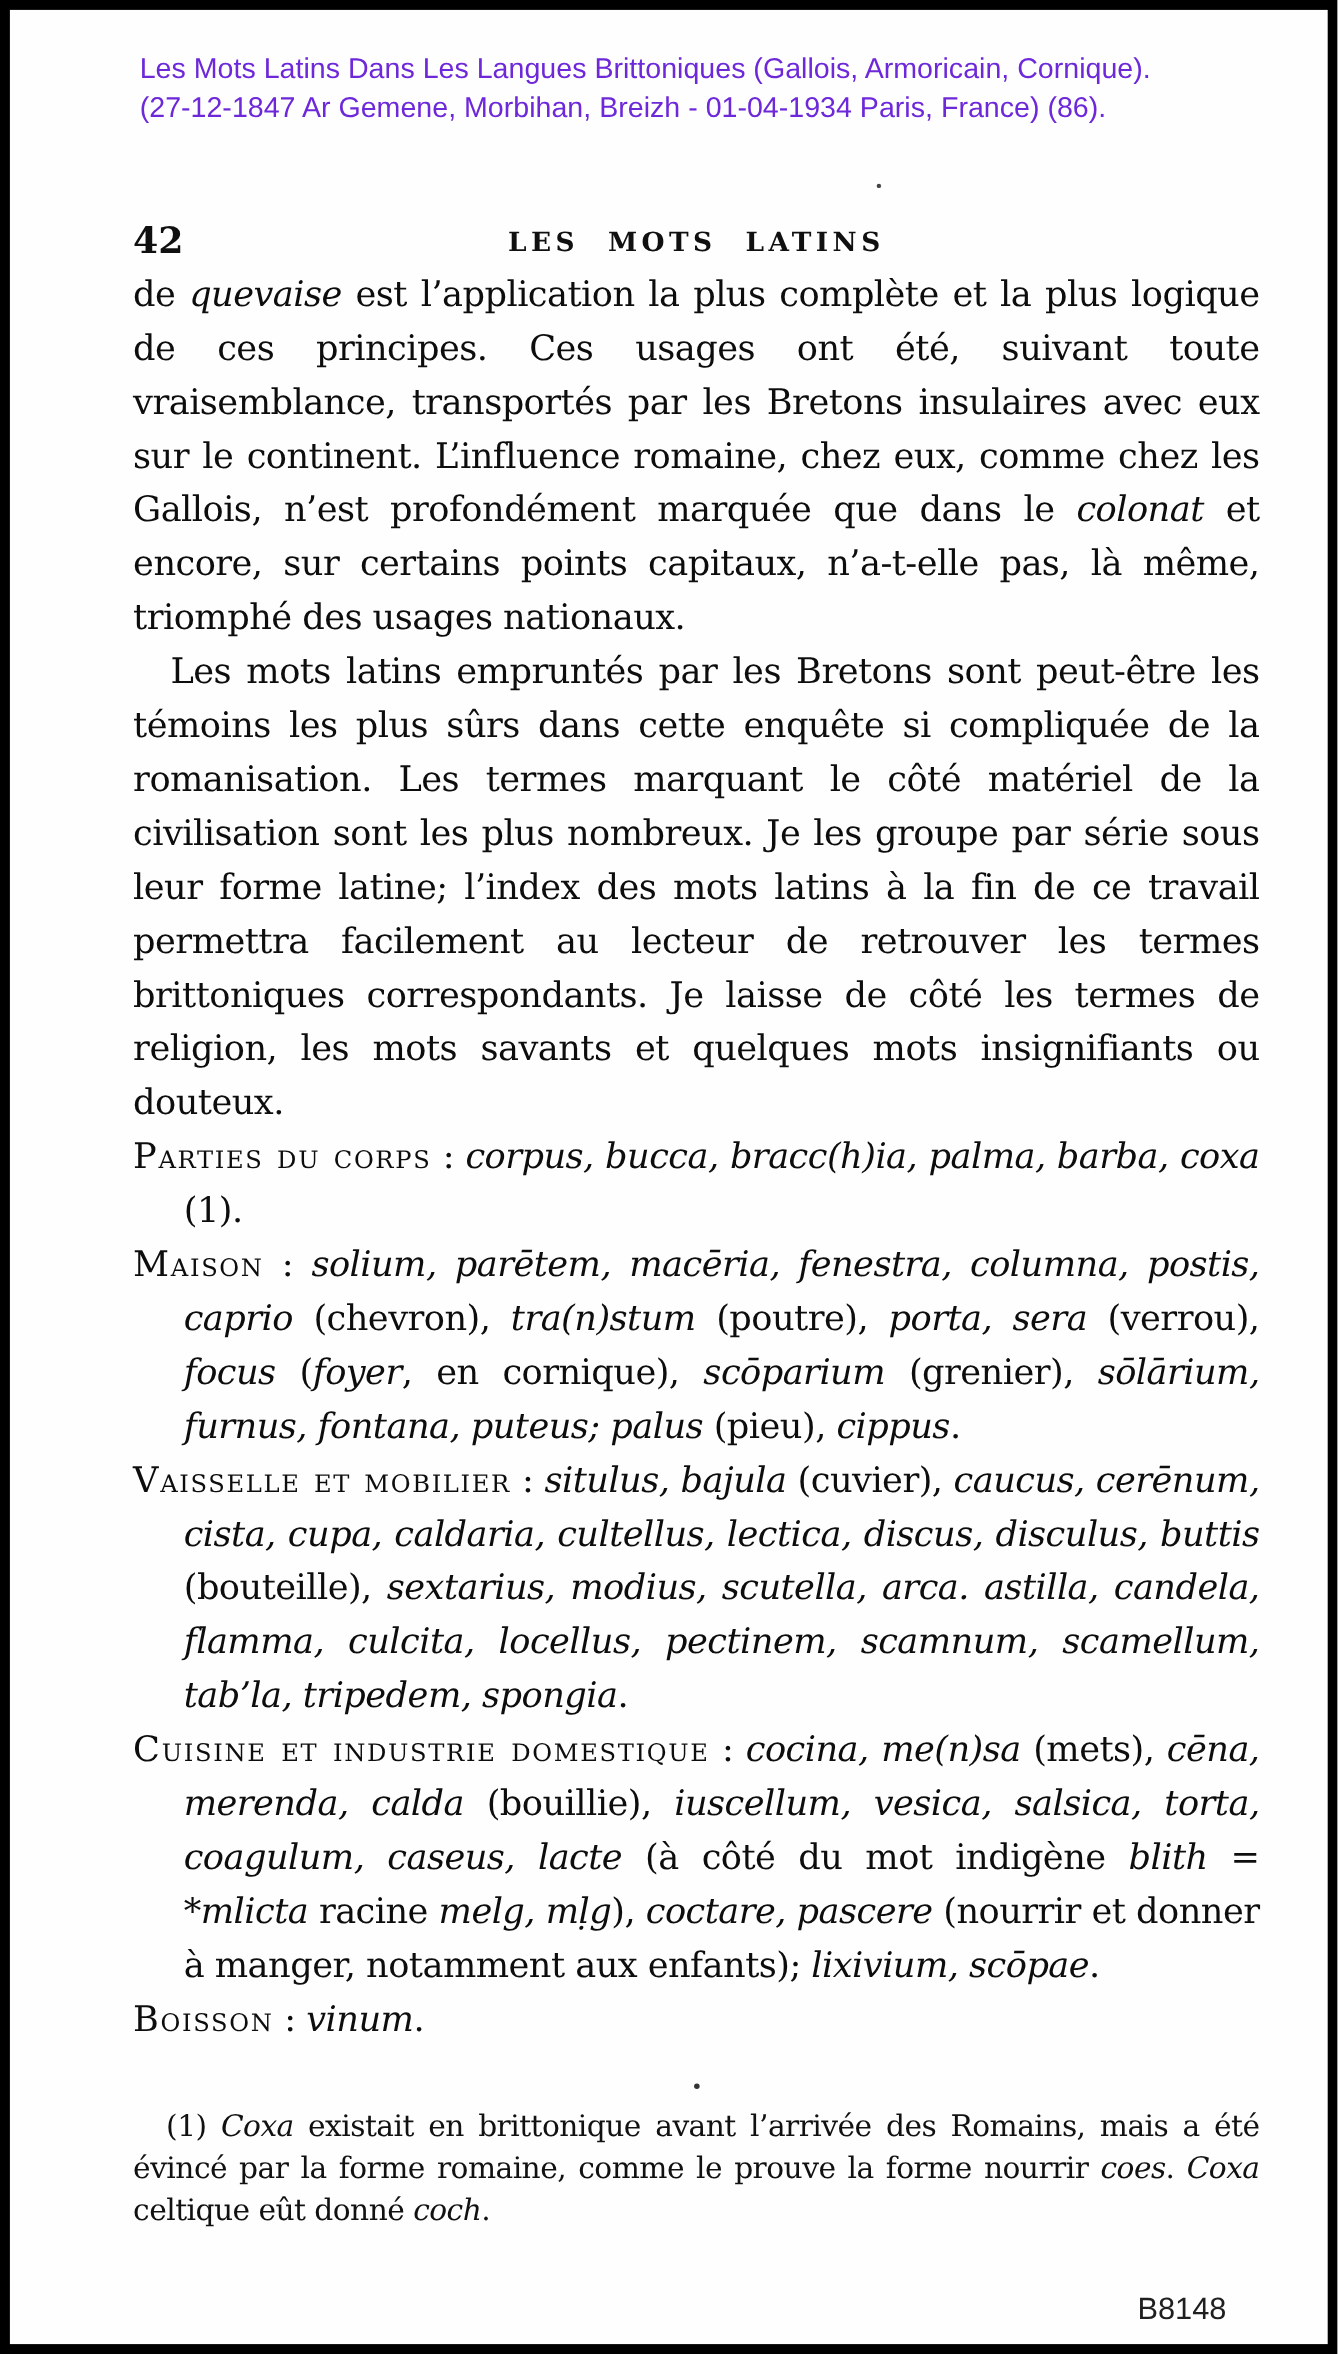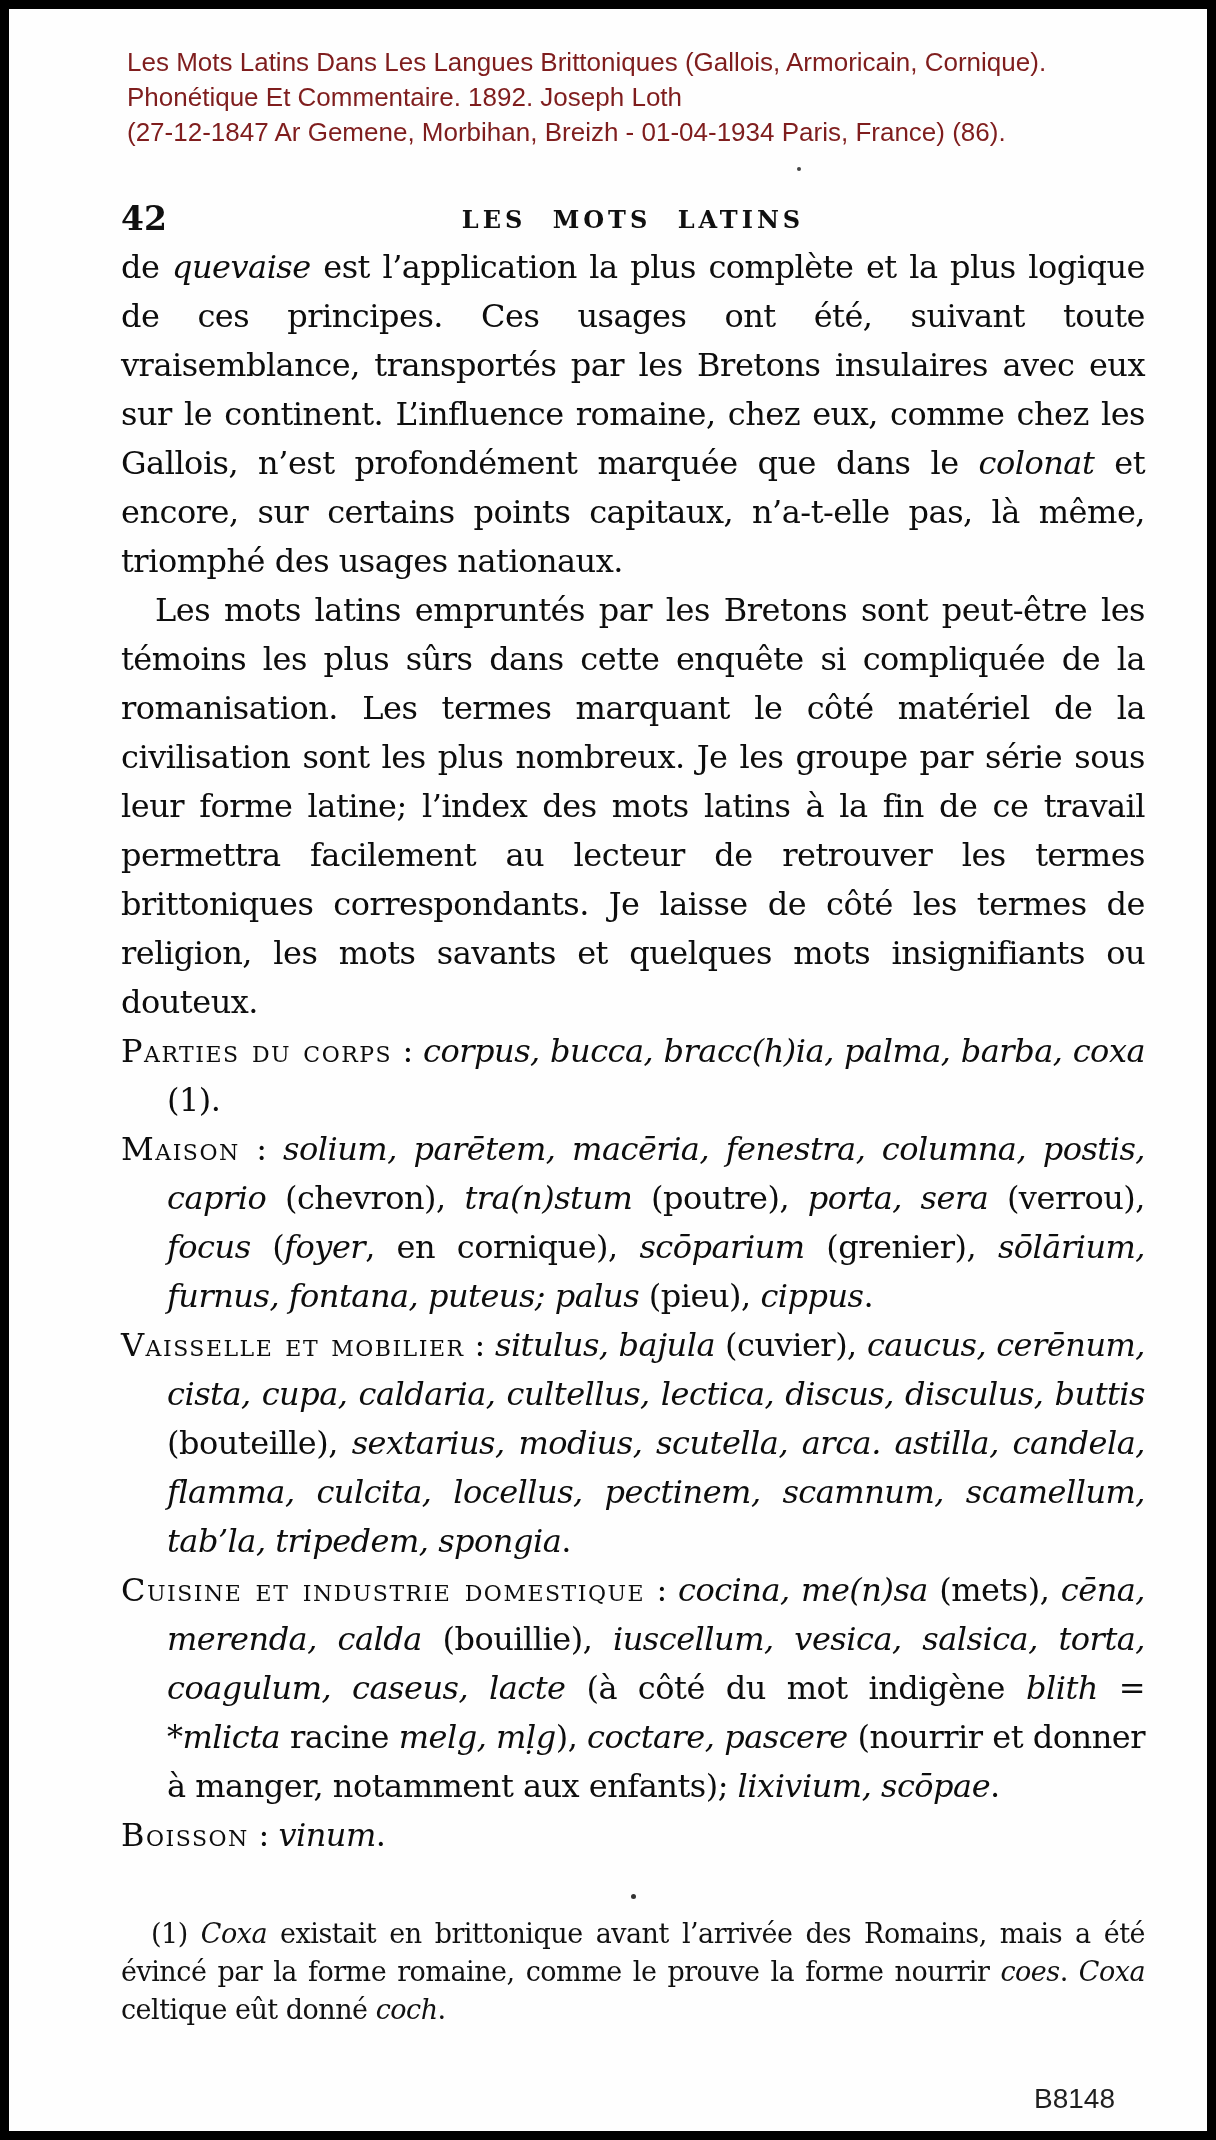--- a/index.html
+++ b/index.html
@@ -16,21 +16,21 @@
     font-family: "DejaVu Serif", serif;
   }
   .meta {
     position: absolute;
     top: 36px;
     left: 118px;
     right: 60px;
     font-family: "Liberation Sans", sans-serif;
     font-size: 26px;
     line-height: 35px;
-    color: #7f1d1d;
+    color: #6d28d9;
   }
   .dot-top {
     position: absolute;
     top: 158px;
     left: 788px;
     width: 4px;
     height: 4px;
     background: #444;
     border-radius: 50%;
   }
@@ -101,21 +101,20 @@
     margin-top: 12px;
   }
 </style>
 </head>
 <body>
 
 <div class="frame">
 
   <header class="meta">
     <div>Les Mots Latins Dans Les Langues Brittoniques (Gallois, Armoricain, Cornique).</div>
-    <div>Phonétique Et Commentaire. 1892. Joseph Loth</div>
     <div>(27-12-1847 Ar Gemene, Morbihan, Breizh - 01-04-1934 Paris, France) (86).</div>
   </header>
 
   <div class="dot-top"></div>
 
   <div class="running-head">
     <span class="pagenum">42</span>
     <span class="rtitle">LES MOTS LATINS</span>
   </div>
 

